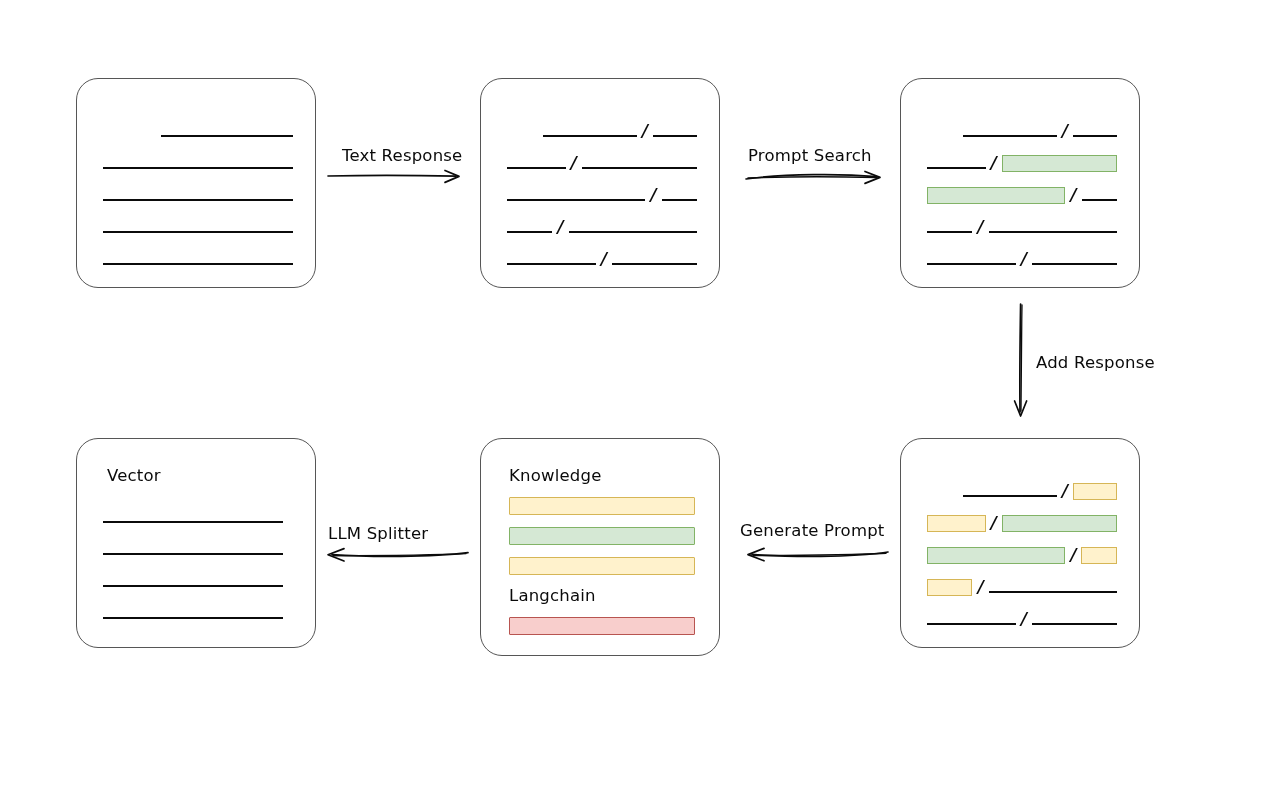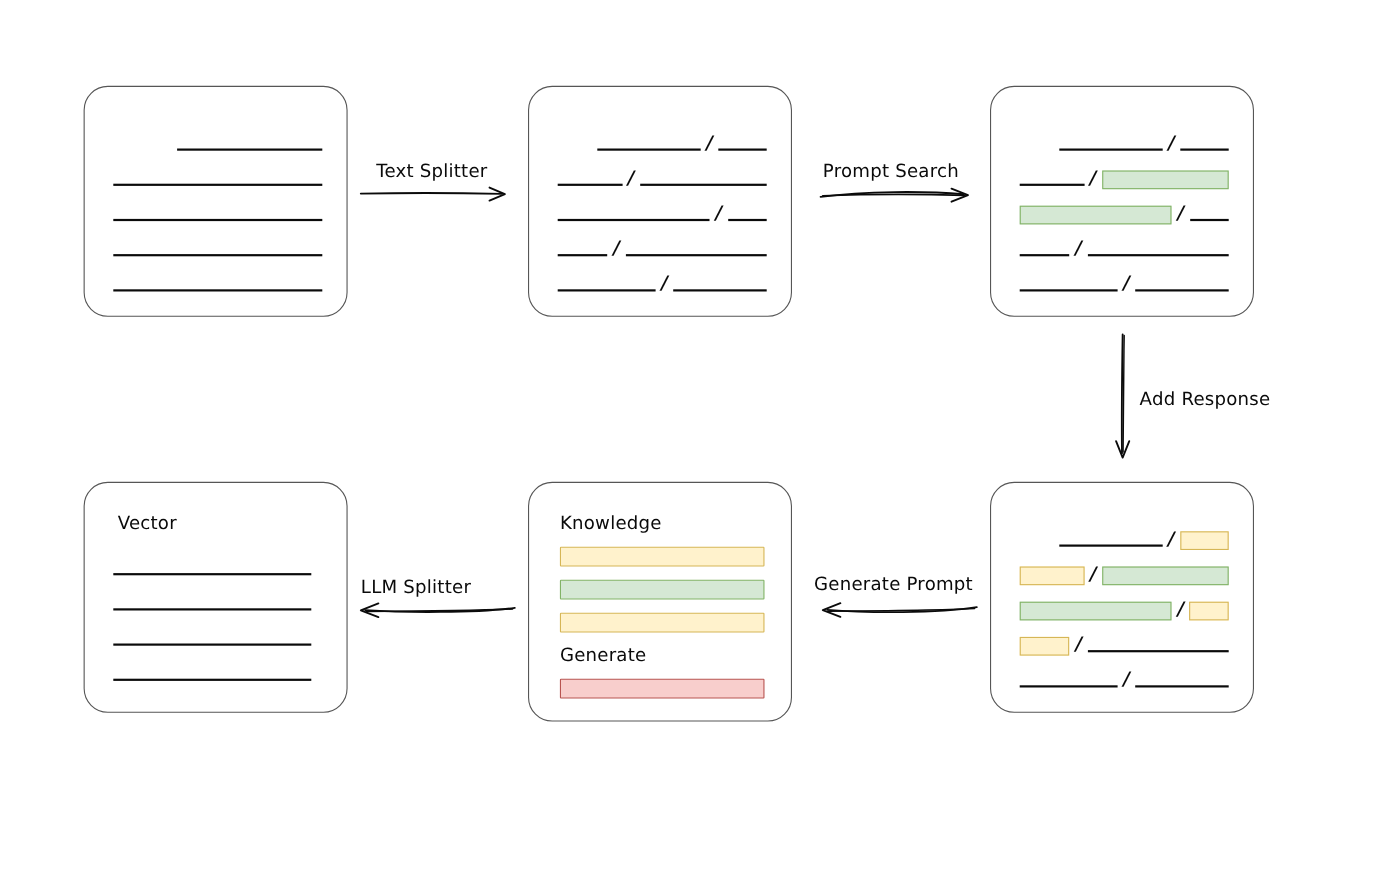--- a/index.html
+++ b/index.html
@@ -146,21 +146,21 @@
         </div>
       </div>
   </div>
 
   <div class="conn" style="left:328px; top:168px; width:140px; height:20px;">
     <svg width="140" height="20" viewBox="0 0 140 20">
       <path d="M0,8 C40,7.2 92,7.4 128,8.2" stroke="#0b0b0b" stroke-width="1.7" fill="none" stroke-linecap="round"></path>
       <path d="M117,2.5 L131,8.4 L117,14.4" stroke="#0b0b0b" stroke-width="1.7" fill="none" stroke-linecap="round" stroke-linejoin="round"></path>
     </svg>
   </div>
-  <div class="conn-label" style="left:342px; top:146px;">Text Splitter</div>
+  <div class="conn-label" style="left:342px; top:146px;">Text Response</div>
 
   <div class="doc-box" style="left:480px; top:78px; width:240px; height:210px;">
     <div class="rows">
         <div class="row" style="top: 42px;">
           <span class="spacer" style="width: 36px;"></span>
           <span class="seg" style="width: 98px;"></span>
           <span class="slash">/</span>
           <span class="seg" style="width: 46px;"></span>
         </div>
         <div class="row" style="top: 74px;">
@@ -273,21 +273,21 @@
       <path d="M24,2.4 L8,8.6 L24,14.8" stroke="#0b0b0b" stroke-width="1.7" fill="none" stroke-linecap="round" stroke-linejoin="round"></path>
     </svg>
   </div>
   <div class="conn-label" style="left:740px; top:521px;">Generate Prompt</div>
 
   <div class="doc-box" style="left:480px; top:438px; width:240px; height:218px;padding-left:40px;">
     <div class="card-label" style="left:28px; top:27px;">Knowledge</div>
     <div class="bar yellow" style="left:28px; top:58px; width:186px;"></div>
     <div class="bar green" style="left:28px; top:88px; width:186px;"></div>
     <div class="bar yellow" style="left:28px; top:118px; width:186px;"></div>
-    <div class="card-label" style="left:28px; top:147px;">Generate</div>
+    <div class="card-label" style="left:28px; top:147px;">Langchain</div>
     <div class="bar red" style="left:28px; top:178px; width:186px;"></div>
   </div>
 
   <div class="conn" style="left:320px; top:546px; width:148px; height:20px;">
     <svg width="148" height="20" viewBox="0 0 148 20">
       <path d="M148,6.6 C112,11.2 50,11.2 12,8.6" stroke="#0b0b0b" stroke-width="1.7" fill="none" stroke-linecap="round"></path>
       <path d="M146,7.6 C110,9.2 50,9.6 13,9.8" stroke="#0b0b0b" stroke-width="1.4" fill="none" stroke-linecap="round"></path>
       <path d="M24,2.6 L8,8.8 L24,15.0" stroke="#0b0b0b" stroke-width="1.7" fill="none" stroke-linecap="round" stroke-linejoin="round"></path>
     </svg>
   </div>

